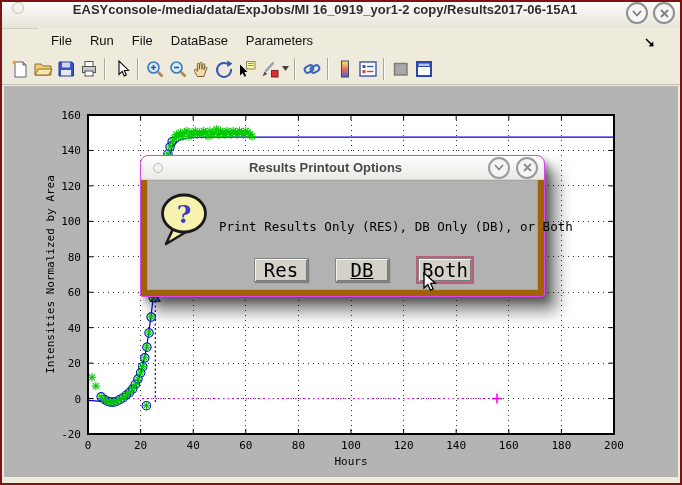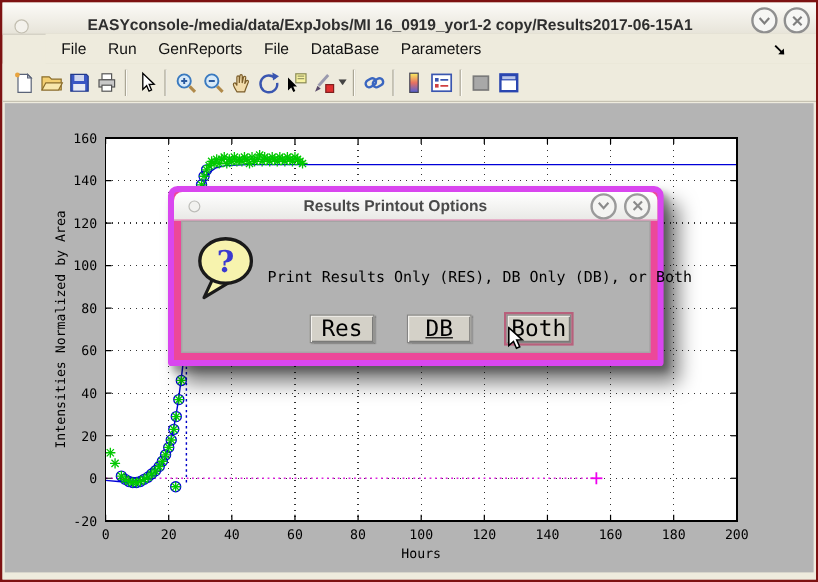--- a/index.html
+++ b/index.html
@@ -1,21 +1,21 @@
 <!DOCTYPE html>
 <html><head>
 <meta charset="utf-8">
 <style>
   html,body{margin:0;padding:0;background:#555;}
   .window{position:relative;width:682px;height:485px;box-sizing:border-box;
     border:2px solid #7d1212;background:#eeebdd;font-family:"Liberation Sans",sans-serif;overflow:hidden;}
   
   .titlebar{position:absolute;left:0;top:0;right:0;height:26px;
     background:linear-gradient(#fcfbf8,#e7e4d9);border-bottom:1px solid #cfccc0;
-    display:flex;align-items:flex-end;}
+    display:flex;align-items:flex-start;}
   .tb-menudot{width:10px;height:10px;border:1px solid #c2beb0;border-radius:50%;margin-left:10px;background:#f4f2ec;}
   .tb-title{flex:1;text-align:center;font-size:13px;font-weight:bold;color:#2e2e2e;
     white-space:nowrap;overflow:hidden;}
   .tb-circle{width:18px;height:18px;border:2px solid #8f8f8f;border-radius:50%;margin-right:5px;
     display:flex;align-items:center;justify-content:center;background:#f6f6f4;flex:0 0 auto;cursor:default;}
   .tb-circle svg{display:block;}
   
   .menubar{position:absolute;left:0;top:26px;right:0;height:25px;background:#eeebdd;
     display:flex;align-items:center;border-bottom:1px solid #e2dfd2;margin-left:36px;}
   .menu-item{padding:4px 9px;font-size:13px;color:#111;cursor:default;}
@@ -30,21 +30,21 @@
   
   .figwrap{position:absolute;left:0;top:83px;right:0;bottom:0;background:#eeebdd;}
   .canvas{position:absolute;left:2px;top:1px;width:674px;height:391px;background:#b4b4b4;}
   .plot-title{position:absolute;left:84px;top:6px;width:526px;text-align:center;
     font-family:"DejaVu Sans Mono",monospace;font-size:12px;color:#000;white-space:nowrap;}
   .plot-title sub{font-size:9px;}
   #plot-svg{position:absolute;left:0;top:0;}
   #plot-svg text{font-family:"DejaVu Sans Mono",monospace;font-size:11px;fill:#000;}
   
   .dialog{position:absolute;left:138px;top:153px;width:403px;height:140px;
-    background:#ec4899;border:5px solid #d946ef;border-radius:8px 8px 3px 3px;
+    background:#a16207;border:1px solid #d946ef;border-radius:8px 8px 3px 3px;
     box-shadow:12px 14px 16px rgba(0,0,0,0.50),4px 5px 6px rgba(0,0,0,0.30);}
   .dlg-titlebar{position:absolute;left:0;top:0;right:0;height:23px;border-radius:7px 7px 0 0;
     background:linear-gradient(#ffffff,#e9e9e6);border-bottom:1px solid #d6d6d2;
     display:flex;align-items:center;}
   .dlg-dot{width:8px;height:8px;border:1px solid #bdbdb9;border-radius:50%;margin-left:12px;background:#f2f2ef;}
   .dlg-title{flex:1;text-align:center;font-size:13px;font-weight:bold;color:#4a4a4a;}
   .dlg-circle{width:18px;height:18px;border:2px solid #9a9a9a;border-radius:50%;margin-right:6px;
     display:flex;align-items:center;justify-content:center;background:#f4f4f2;flex:0 0 auto;}
   .dlg-content{position:absolute;left:6px;right:6px;top:24px;bottom:6px;background:#b2b2b2;
     border:1px solid #a4a4a4;}
@@ -76,21 +76,20 @@
     <span class="tb-circle">
       <svg width="9" height="9" viewBox="0 0 9 9">
           <path d="M1,1 L8,8 M8,1 L1,8" stroke="#7e7e7e" stroke-width="1.8"></path>
         </svg>
     </span>
   </div>
 
   <div class="menubar">
     <span class="menu-item">File</span>
     <span class="menu-item">Run</span>
-    <span class="menu-item">GenReports</span>
     <span class="menu-item">File</span>
     <span class="menu-item">DataBase</span>
     <span class="menu-item">Parameters</span>
     <span class="menu-corner">
       <svg width="12" height="12" viewBox="0 0 12 12">
           <path d="M2,2 L8.5,8.5" stroke="#000" stroke-width="1.6"></path>
           <path d="M9.5,9.5 L4.5,9.2 L9.2,4.5 Z" fill="#000"></path>
         </svg>
     </span>
   </div>

